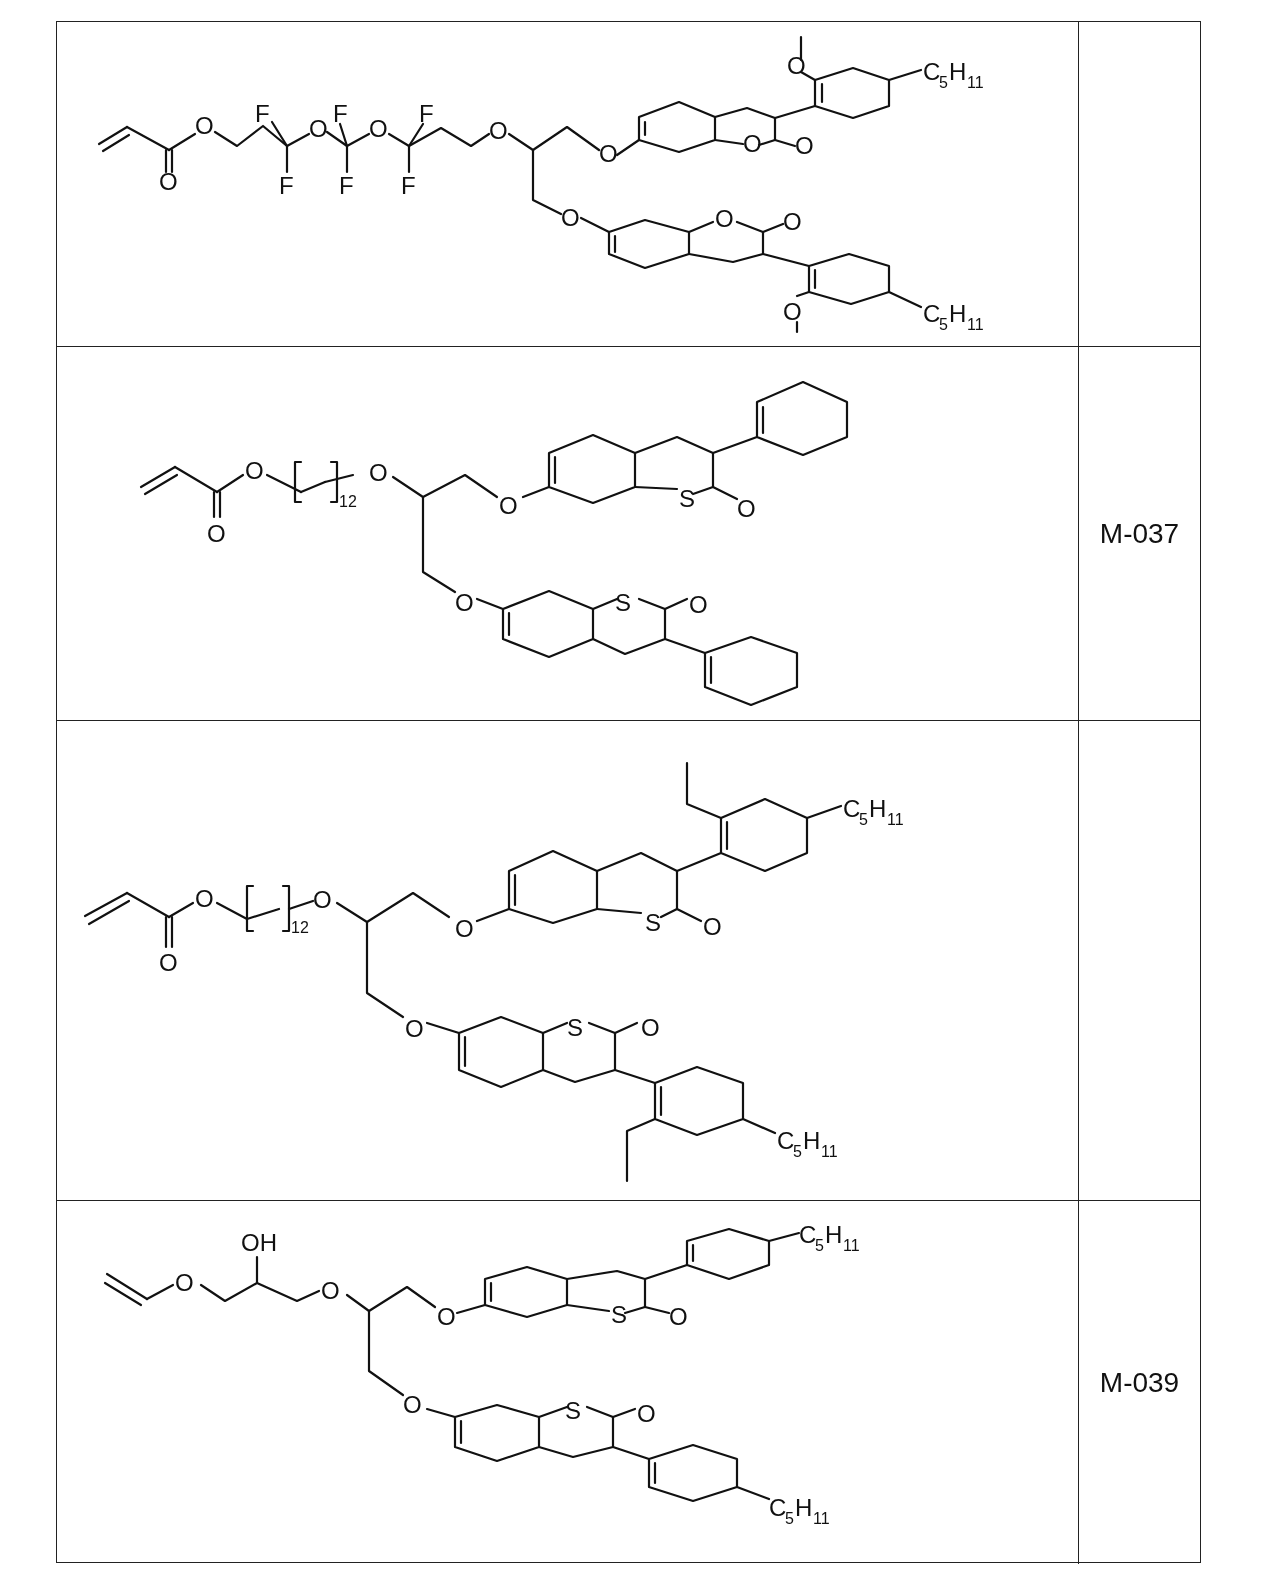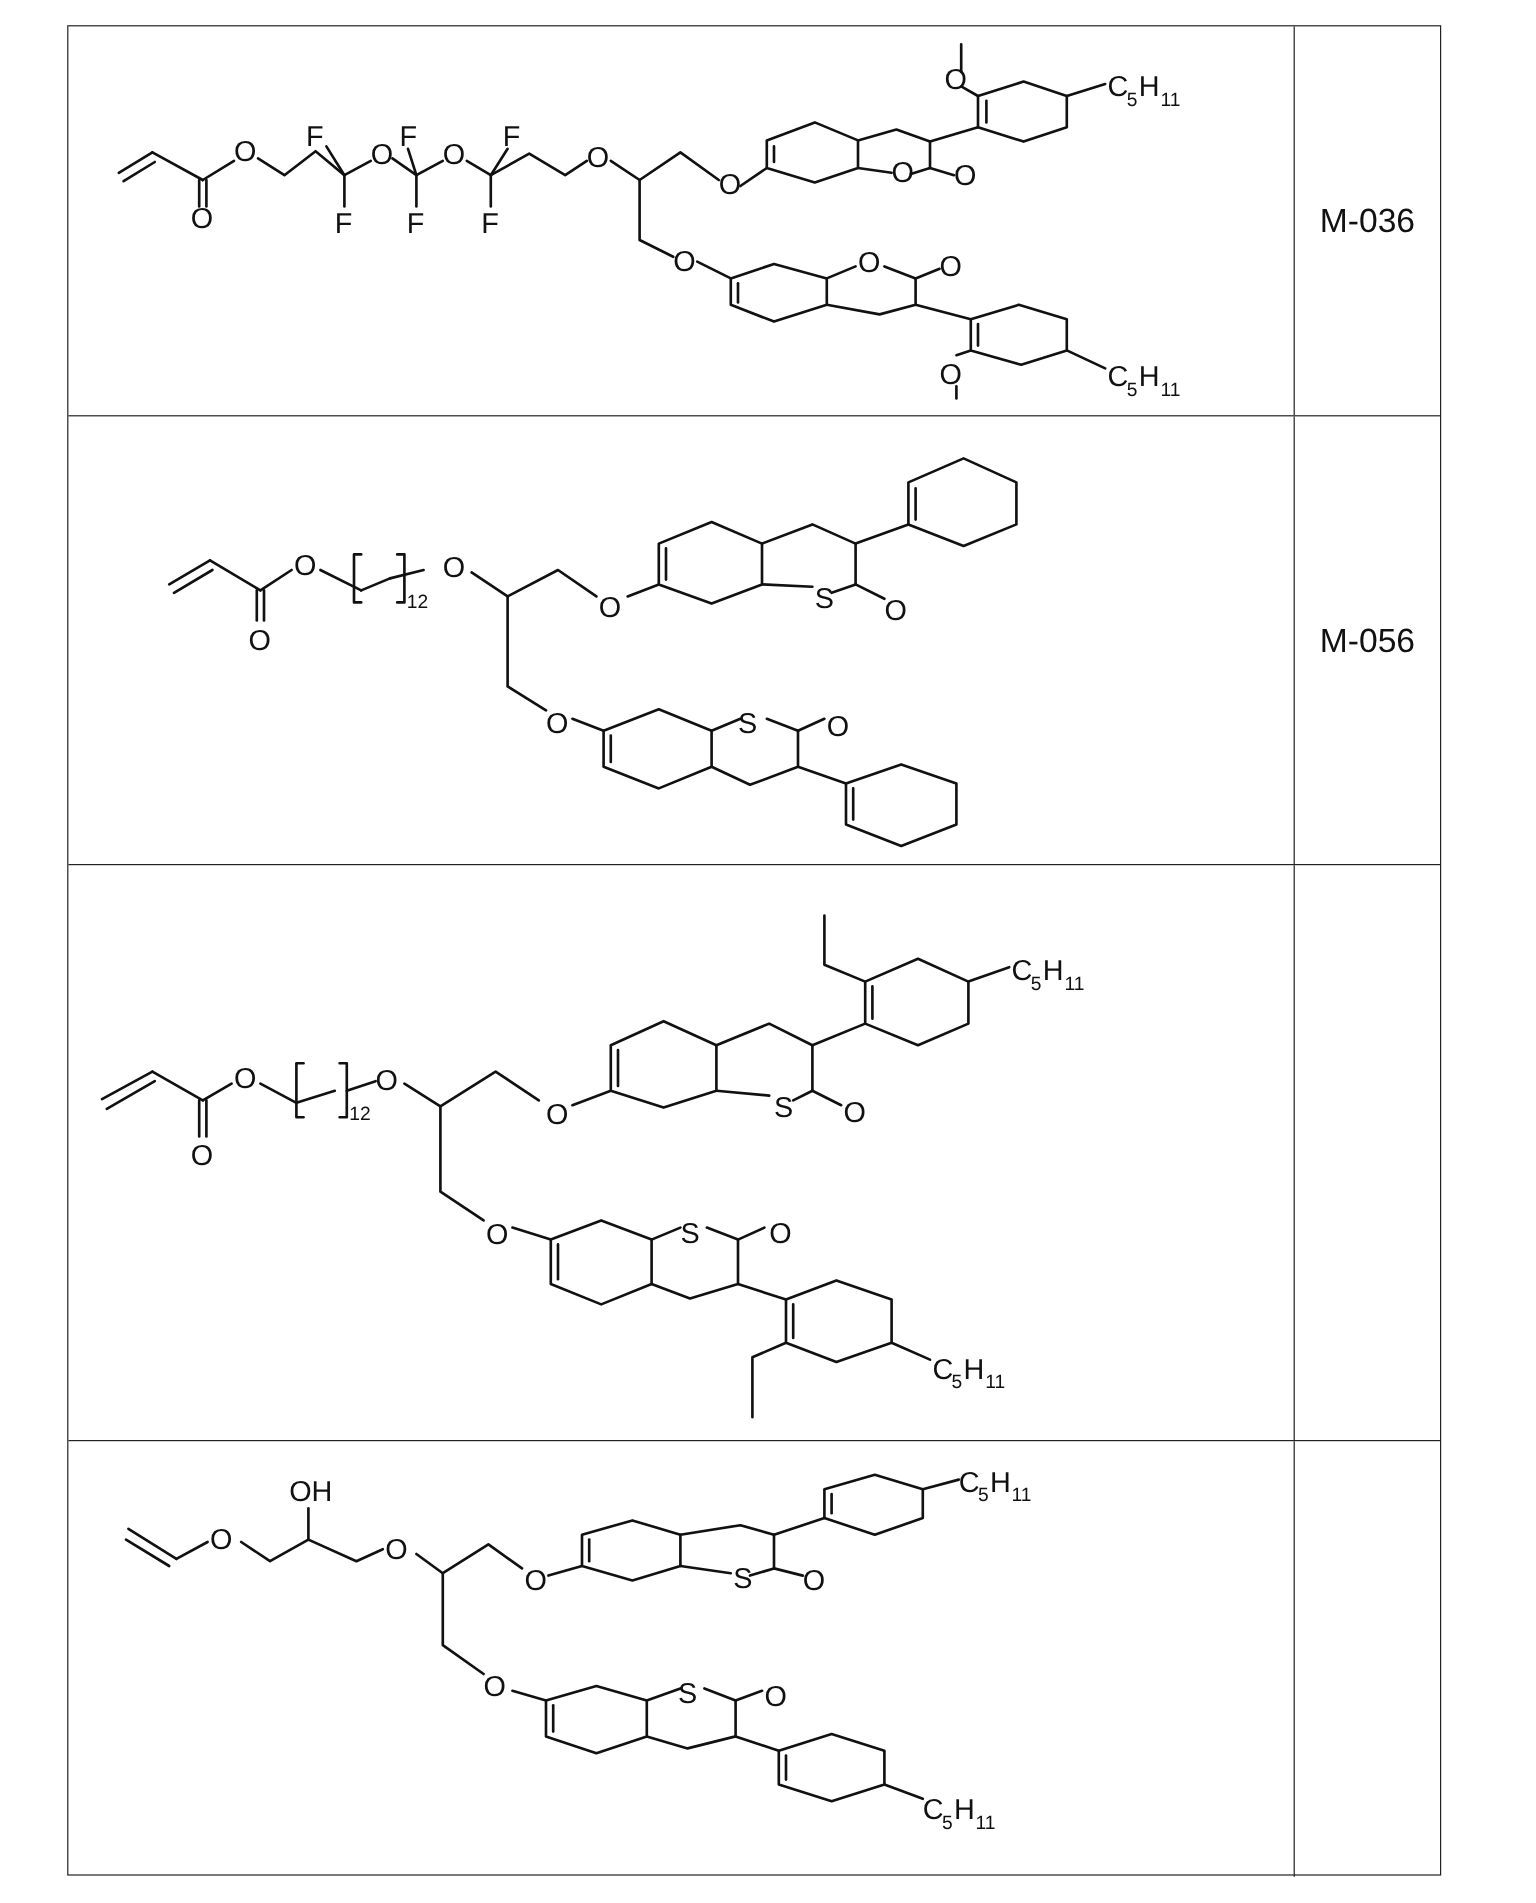--- a/index.html
+++ b/index.html
@@ -94,21 +94,20 @@
         <line x1="752" y1="270" x2="740" y2="274"></line>
         <text x="726" y="298">O</text>
         <line x1="740" y1="300" x2="740" y2="310"></line>
         <line x1="832" y1="270" x2="864" y2="285"></line>
         <text x="866" y="300">C</text>
         <text x="882" y="308" class="sub">5</text>
         <text x="892" y="300">H</text>
         <text x="910" y="308" class="sub">11</text>
       </svg>
     </div>
-    <div class="cell-id">M-036</div>
   </div>
 
   <div class="row" style="top:325px;height:374px;">
     <div class="cell-struct">
       <svg width="1022" height="374">
         <line x1="84" y1="140" x2="118" y2="120"></line>
           <line x1="88" y1="147" x2="120" y2="128"></line>
         <line x1="118" y1="120" x2="160" y2="145"></line>
         <line x1="157" y1="145" x2="157" y2="170"></line>
           <line x1="163" y1="145" x2="163" y2="170"></line>
@@ -145,21 +144,21 @@
         <text x="558" y="264">S</text>
         <line x1="582" y1="252" x2="608" y2="262"></line>
         <line x1="608" y1="262" x2="630" y2="252"></line>
         <text x="632" y="266">O</text>
         <polyline points="608,262 608,292 568,307 536,292"></polyline>
         <line x1="608" y1="292" x2="648" y2="306"></line>
         <polygon points="648,306 648,340 694,358 740,340 740,306 694,290"></polygon>
         <line x1="654" y1="310" x2="654" y2="336"></line>
       </svg>
     </div>
-    <div class="cell-id">M-056</div>
+    <div class="cell-id">M-037</div>
   </div>
 
   <div class="row" style="top:699px;height:480px;">
     <div class="cell-struct">
       <svg width="1022" height="480">
         <line x1="28" y1="195" x2="70" y2="172"></line>
           <line x1="32" y1="203" x2="72" y2="180"></line>
         <line x1="70" y1="172" x2="112" y2="196"></line>
         <line x1="109" y1="196" x2="109" y2="226"></line>
           <line x1="115" y1="196" x2="115" y2="226"></line>
@@ -261,15 +260,16 @@
         <line x1="556" y1="246" x2="592" y2="258"></line>
         <polygon points="592,258 592,286 636,300 680,286 680,258 636,244"></polygon>
         <line x1="598" y1="262" x2="598" y2="282"></line>
         <line x1="680" y1="286" x2="712" y2="298"></line>
         <text x="712" y="315">C</text>
         <text x="728" y="323" class="sub">5</text>
         <text x="738" y="315">H</text>
         <text x="756" y="323" class="sub">11</text>
       </svg>
     </div>
+    <div class="cell-id">M-039</div>
   </div>
 
 </div>
 
 </body></html>

